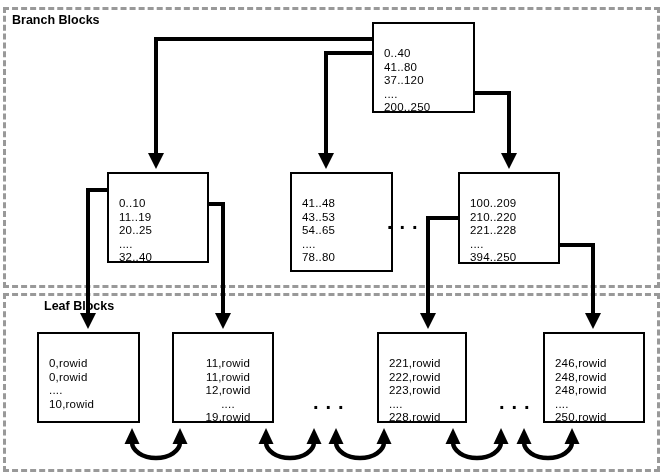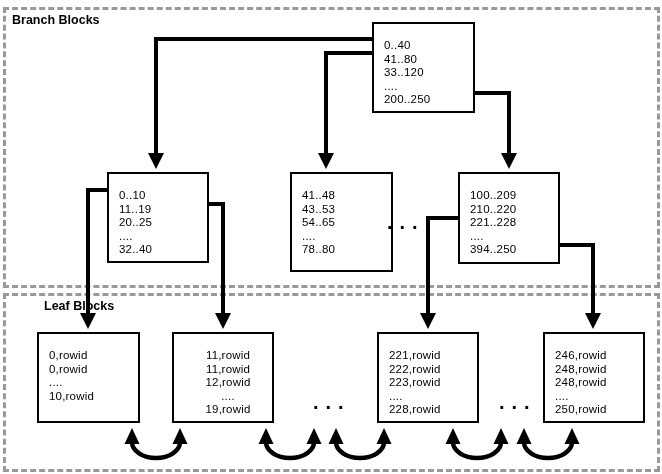--- a/index.html
+++ b/index.html
@@ -9,21 +9,21 @@
   }
   .section{
     position:absolute;border:3px dashed #999;background:transparent;
   }
   .section-label{
     position:absolute;font-size:12.5px;font-weight:bold;color:#000;white-space:nowrap;
   }
   .svg-layer{position:absolute;left:0;top:0;width:662px;height:474px;}
   .box{
     position:absolute;box-sizing:border-box;background:#fff;border:2px solid #000;
-    padding:15px 0 0 10px;
+    padding:23px 0 0 10px;
   }
   .box .bl{
     font-size:11.5px;line-height:13.5px;white-space:nowrap;color:#000;letter-spacing:0.2px;
   }
   .ellipsis{
     position:absolute;font-size:20px;font-weight:bold;letter-spacing:7px;color:#000;
     line-height:20px;white-space:nowrap;
   }
 </style>
 </head>
@@ -97,21 +97,21 @@
     <g>
       <path d="M524,442 A 24 16 0 0 0 572,442" fill="none" stroke="#000" stroke-width="4.5"></path>
       <path d="M524,428 L516.5,444 L531.5,444 Z" fill="#000"></path>
       <path d="M572,428 L564.5,444 L579.5,444 Z" fill="#000"></path>
     </g>
   </svg>
 
   <div class="box" style="left:372px;top:22px;width:103px;height:91px;">
     <div class="bl">0..40</div>
     <div class="bl">41..80</div>
-    <div class="bl">33..120</div>
+    <div class="bl">37..120</div>
     <div class="bl">....</div>
     <div class="bl">200..250</div>
   </div>
 
   <div class="box" style="left:107px;top:172px;width:102px;height:91px;">
     <div class="bl">0..10</div>
     <div class="bl">11..19</div>
     <div class="bl">20..25</div>
     <div class="bl">....</div>
     <div class="bl">32..40</div>
@@ -141,21 +141,21 @@
   </div>
 
   <div class="box" style="left:172px;top:332px;width:102px;height:91px;text-align:center;">
     <div class="bl">11,rowid</div>
     <div class="bl">11,rowid</div>
     <div class="bl">12,rowid</div>
     <div class="bl">....</div>
     <div class="bl">19,rowid</div>
   </div>
 
-  <div class="box" style="left:377px;top:332px;width:102px;height:91px;">
+  <div class="box" style="left:377px;top:332px;width:90px;height:91px;">
     <div class="bl">221,rowid</div>
     <div class="bl">222,rowid</div>
     <div class="bl">223,rowid</div>
     <div class="bl">....</div>
     <div class="bl">228,rowid</div>
   </div>
 
   <div class="box" style="left:543px;top:332px;width:102px;height:91px;">
     <div class="bl">246,rowid</div>
     <div class="bl">248,rowid</div>

